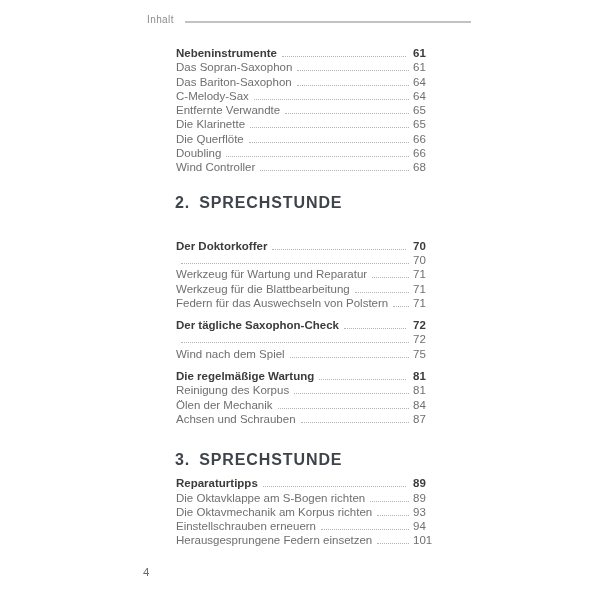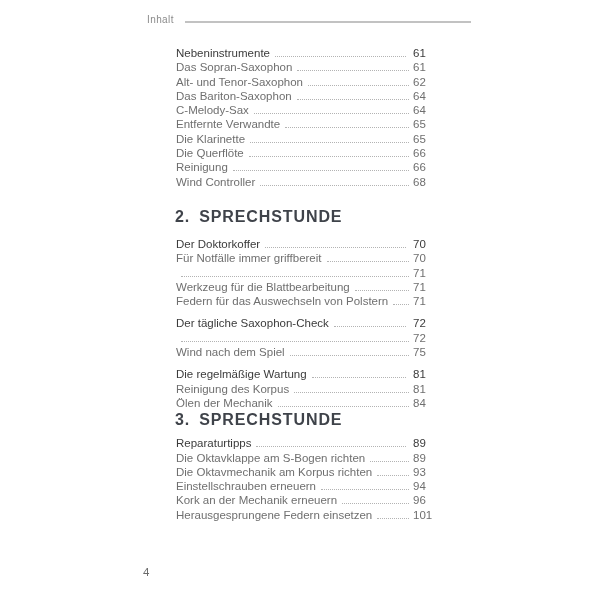--- a/index.html
+++ b/index.html
@@ -45,42 +45,42 @@
     left: 176px;
     top: 46px;
     width: 257px;
   }
   .section-heading {
     font-size: 16px;
     font-weight: bold;
     color: #3f434a;
     letter-spacing: 0.9px;
     line-height: 19px;
-    margin: 18px 0 11px -1px;
+    margin: 18px 0 27px -1px;
     white-space: nowrap;
   }
   .section-heading .heading-number {
     display: inline-block;
     margin-right: 9px;
   }
   .toc-group { margin-bottom: 8px; }
   .toc-group:last-child { margin-bottom: 0; }
   .section:first-child .toc-group { margin-bottom: 0; }
-  .section:last-child .section-heading { margin: 0 0 7px -1px; }
+  .section:last-child .section-heading { margin: 24px 0 7px -1px; }
 
   .row {
     display: flex;
     align-items: baseline;
     font-size: 11.5px;
     line-height: 14.3px;
     color: #6f6f6f;
     white-space: nowrap;
   }
   .row.bold {
-    font-weight: normal;
+    font-weight: bold;
     color: #3b3b3b;
   }
   .leader {
     flex: 1;
     border-bottom: 1.5px dotted #b3b3b3;
     margin: 0 4px 2px 5px;
     min-width: 10px;
   }
   .row.bold .leader { margin-right: 7px; }
   .pageno {
@@ -113,25 +113,20 @@
             <span class="label">Nebeninstrumente</span>
             <span class="leader"></span>
             <span class="pageno">61</span>
           </div>
           <div class="row">
             <span class="label">Das Sopran-Saxophon</span>
             <span class="leader"></span>
             <span class="pageno">61</span>
           </div>
           <div class="row">
-            <span class="label">Alt- und Tenor-Saxophon</span>
-            <span class="leader"></span>
-            <span class="pageno">62</span>
-          </div>
-          <div class="row">
             <span class="label">Das Bariton-Saxophon</span>
             <span class="leader"></span>
             <span class="pageno">64</span>
           </div>
           <div class="row">
             <span class="label">C-Melody-Sax</span>
             <span class="leader"></span>
             <span class="pageno">64</span>
           </div>
           <div class="row">
@@ -143,45 +138,45 @@
             <span class="label">Die Klarinette</span>
             <span class="leader"></span>
             <span class="pageno">65</span>
           </div>
           <div class="row">
             <span class="label">Die Querflöte</span>
             <span class="leader"></span>
             <span class="pageno">66</span>
           </div>
           <div class="row">
-            <span class="label">Reinigung</span>
+            <span class="label">Doubling</span>
             <span class="leader"></span>
             <span class="pageno">66</span>
           </div>
           <div class="row">
             <span class="label">Wind Controller</span>
             <span class="leader"></span>
             <span class="pageno">68</span>
           </div>
         </div>
       </div>
       <div class="section">
         <div class="section-heading"><span class="heading-number">2.</span><span class="heading-title">SPRECHSTUNDE</span></div>
         <div class="toc-group">
           <div class="row bold">
             <span class="label">Der Doktorkoffer</span>
             <span class="leader"></span>
             <span class="pageno">70</span>
           </div>
           <div class="row">
-            <span class="label">Für Notfälle immer griffbereit</span>
             <span class="leader"></span>
             <span class="pageno">70</span>
           </div>
           <div class="row">
+            <span class="label">Werkzeug für Wartung und Reparatur</span>
             <span class="leader"></span>
             <span class="pageno">71</span>
           </div>
           <div class="row">
             <span class="label">Werkzeug für die Blattbearbeitung</span>
             <span class="leader"></span>
             <span class="pageno">71</span>
           </div>
           <div class="row">
             <span class="label">Federn für das Auswechseln von Polstern</span>
@@ -213,20 +208,25 @@
           </div>
           <div class="row">
             <span class="label">Reinigung des Korpus</span>
             <span class="leader"></span>
             <span class="pageno">81</span>
           </div>
           <div class="row">
             <span class="label">Ölen der Mechanik</span>
             <span class="leader"></span>
             <span class="pageno">84</span>
+          </div>
+          <div class="row">
+            <span class="label">Achsen und Schrauben</span>
+            <span class="leader"></span>
+            <span class="pageno">87</span>
           </div>
         </div>
       </div>
       <div class="section">
         <div class="section-heading"><span class="heading-number">3.</span><span class="heading-title">SPRECHSTUNDE</span></div>
         <div class="toc-group">
           <div class="row bold">
             <span class="label">Reparaturtipps</span>
             <span class="leader"></span>
             <span class="pageno">89</span>
@@ -240,25 +240,20 @@
             <span class="label">Die Oktavmechanik am Korpus richten</span>
             <span class="leader"></span>
             <span class="pageno">93</span>
           </div>
           <div class="row">
             <span class="label">Einstellschrauben erneuern</span>
             <span class="leader"></span>
             <span class="pageno">94</span>
           </div>
           <div class="row">
-            <span class="label">Kork an der Mechanik erneuern</span>
-            <span class="leader"></span>
-            <span class="pageno">96</span>
-          </div>
-          <div class="row">
             <span class="label">Herausgesprungene Federn einsetzen</span>
             <span class="leader"></span>
             <span class="pageno">101</span>
           </div>
         </div>
       </div>
     </div>
 
   <div class="footer">4</div>
 

